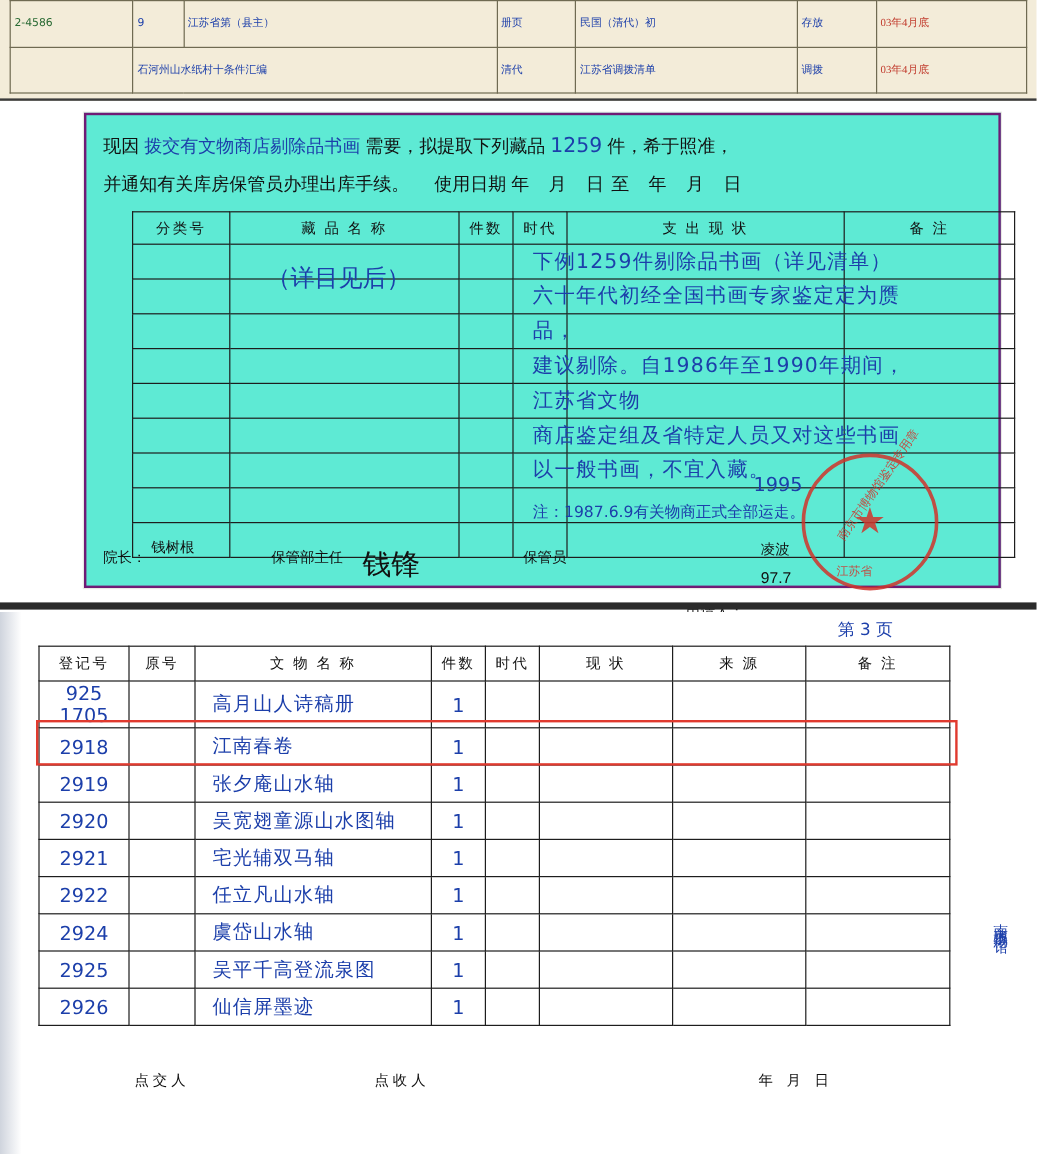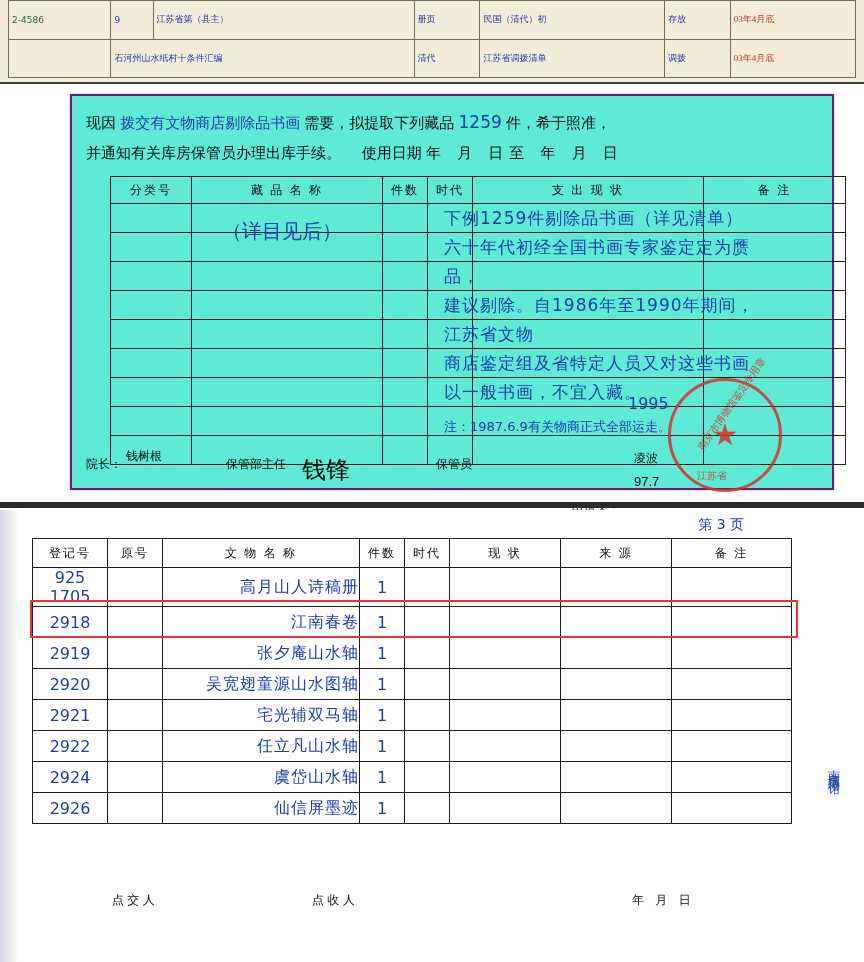--- a/index.html
+++ b/index.html
@@ -213,21 +213,21 @@
     padding: 0;
     height: 30px;
   }
   table.list-grid th { font-weight: normal; letter-spacing: 2px; height: 28px; }
   table.list-grid td.ink {
     color: #1c3faa;
     font-family: "DejaVu Sans", sans-serif;
     font-size: 16px;
   }
   table.list-grid td.name {
-    text-align: right;
+    text-align: left;
     padding-left: 14px;
     letter-spacing: 1px;
   }
   .row-highlight td { box-shadow: none; }
   .hl-box {
     position: absolute;
     left: 30px; top: 90px;
     width: 764px; height: 34px;
     border: 2px solid #e03a2f;
     pointer-events: none;
@@ -505,20 +505,30 @@
         <td class="ink">2924</td>
         <td class="ink"></td>
         <td class="ink name">虞岱山水轴</td>
         <td class="ink">1</td>
         <td></td>
         <td></td>
         <td></td>
         <td></td>
       </tr>
       <tr>
+        <td class="ink">2925</td>
+        <td class="ink"></td>
+        <td class="ink name">吴平千高登流泉图</td>
+        <td class="ink">1</td>
+        <td></td>
+        <td></td>
+        <td></td>
+        <td></td>
+      </tr>
+      <tr>
         <td class="ink">2926</td>
         <td class="ink"></td>
         <td class="ink name">仙信屏墨迹</td>
         <td class="ink">1</td>
         <td></td>
         <td></td>
         <td></td>
         <td></td>
       </tr>
     </tbody>

